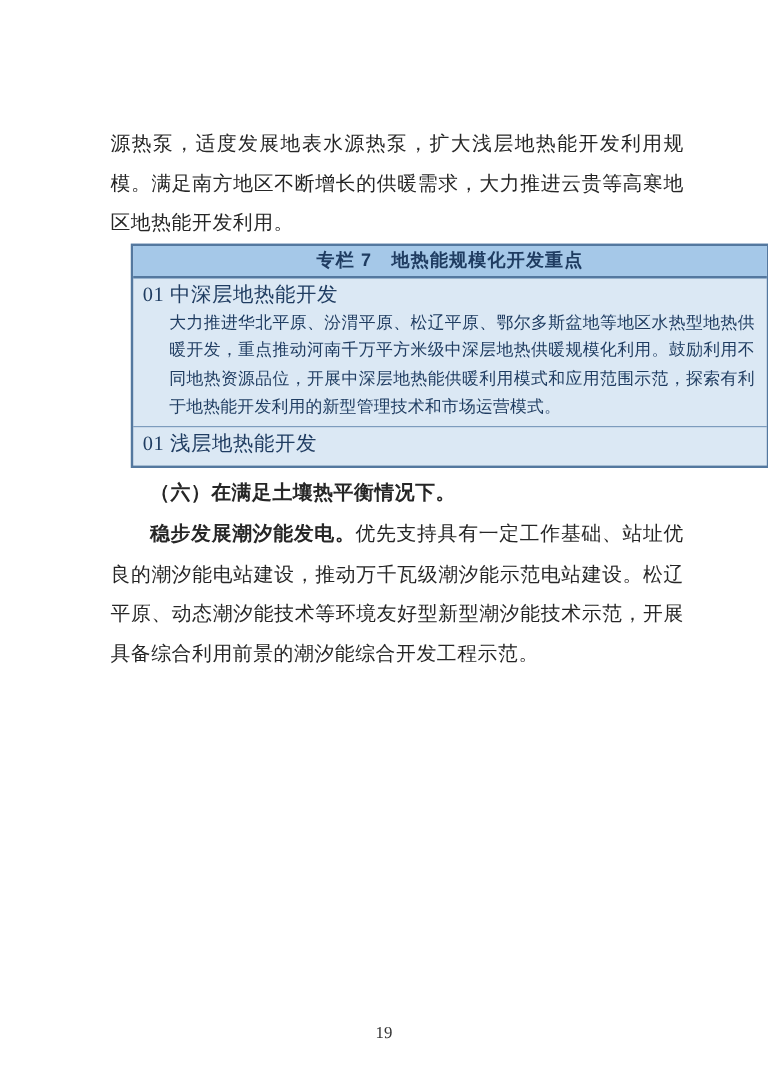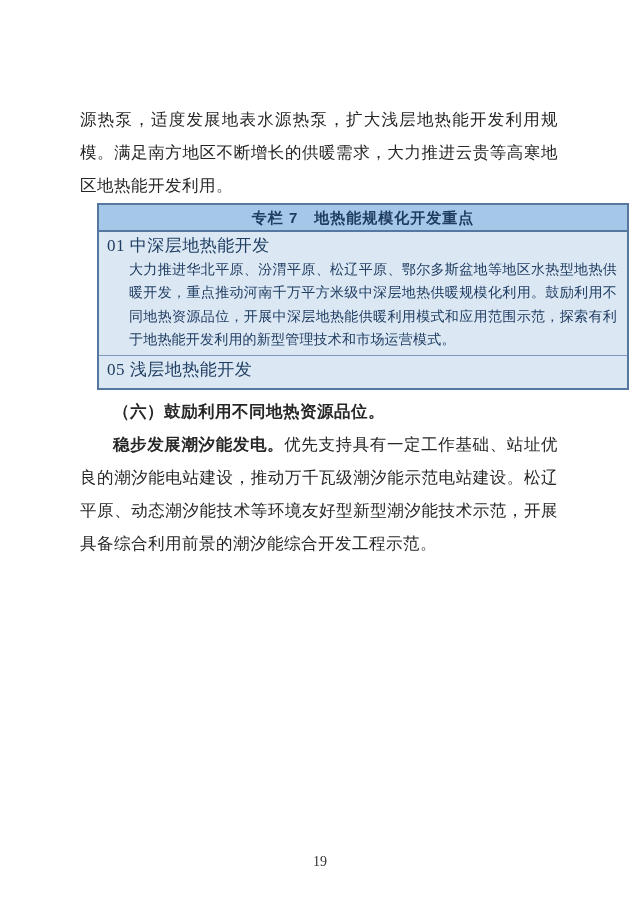--- a/index.html
+++ b/index.html
@@ -10,21 +10,21 @@
   .page {
     position: relative;
     width: 640px;
     height: 905px;
     background: #ffffff;
     overflow: hidden;
     font-family: "Liberation Serif", "DejaVu Serif", serif;
   }
   .content {
     position: absolute;
-    left: 80px;
+    left: 92px;
     top: 103px;
     width: 478px;
   }
   .body-text {
     margin: 0;
     font-size: 16.5px;
     line-height: 33px;
     color: #262626;
     text-align: justify;
     text-indent: 2em;
@@ -104,24 +104,24 @@
 
     <div class="box">
       <div class="box-header">专栏 7　地热能规模化开发重点</div>
 
       <div class="box-section">
         <div class="box-heading">01 中深层地热能开发</div>
         <p class="box-body">大力推进华北平原、汾渭平原、松辽平原、鄂尔多斯盆地等地区水热型地热供暖开发，重点推动河南千万平方米级中深层地热供暖规模化利用。鼓励利用不同地热资源品位，开展中深层地热能供暖利用模式和应用范围示范，探索有利于地热能开发利用的新型管理技术和市场运营模式。</p>
       </div>
 
       <div class="box-section divided">
-        <div class="box-heading">05 浅层地热能开发</div>
+        <div class="box-heading">01 浅层地热能开发</div>
       </div>
     </div>
 
-    <p class="body-text bold-heading">（六）鼓励利用不同地热资源品位。</p>
+    <p class="body-text bold-heading">（六）在满足土壤热平衡情况下。</p>
 
     <p class="body-text"><strong>稳步发展潮汐能发电。</strong><span>优先支持具有一定工作基础、站址优良的潮汐能电站建设，推动万千瓦级潮汐能示范电站建设。松辽平原、动态潮汐能技术等环境友好型新型潮汐能技术示范，开展具备综合利用前景的潮汐能综合开发工程示范。</span></p>
 
   </div>
 
   <div class="page-number">19</div>
 </div>
 
 </body></html>

